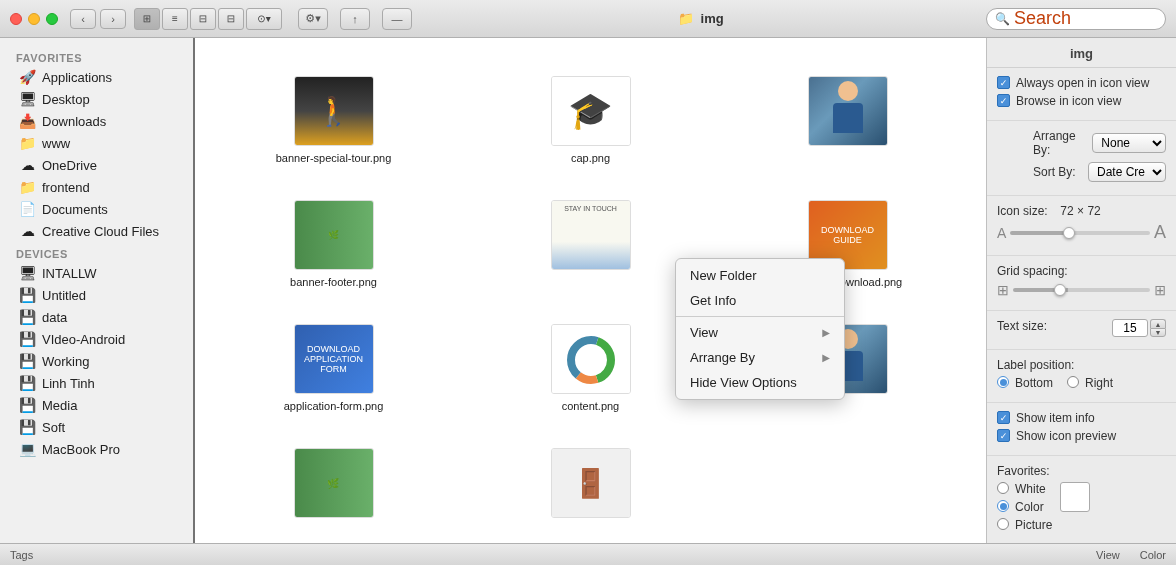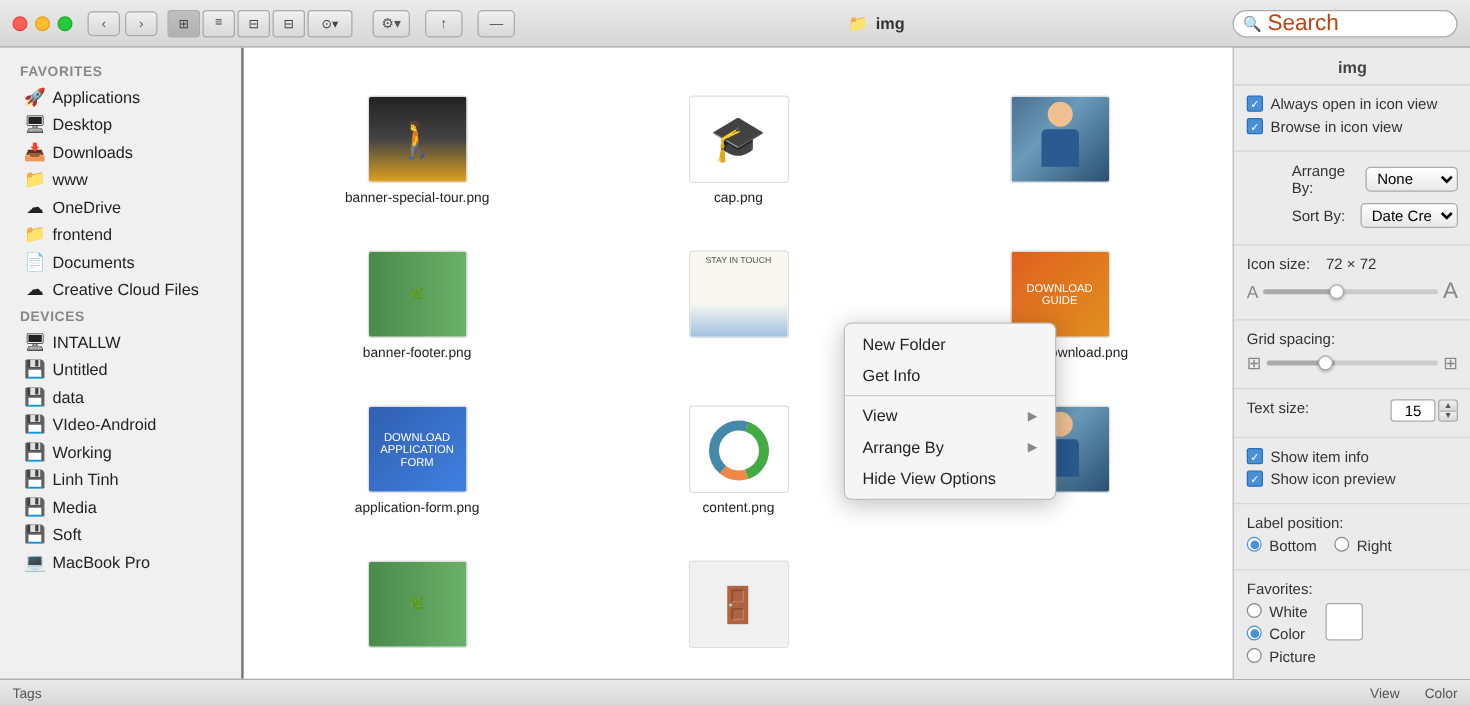--- a/index.html
+++ b/index.html
@@ -827,38 +827,38 @@
           <div class="stepper-arrows">
             <div class="stepper-arrow">▲</div>
             <div class="stepper-arrow">▼</div>
           </div>
         </div>
       </div>
     </div>
 
     <div class="panel-section">
       <div class="panel-row">
-        <div class="panel-checkbox checked"></div>
-        <span class="panel-label">Show item info</span>
-      </div>
-      <div class="panel-row">
-        <div class="panel-checkbox checked"></div>
-        <span class="panel-label">Show icon preview</span>
-      </div>
-    </div>
-
-    <div class="panel-section">
-      <div class="panel-row">
         <span class="panel-label">Label position:</span>
       </div>
       <div class="panel-row">
         <div class="panel-radio selected"></div>
         <span class="panel-label">Bottom</span>
         <div class="panel-radio" style="margin-left:8px;"></div>
         <span class="panel-label">Right</span>
+      </div>
+    </div>
+
+    <div class="panel-section">
+      <div class="panel-row">
+        <div class="panel-checkbox checked"></div>
+        <span class="panel-label">Show item info</span>
+      </div>
+      <div class="panel-row">
+        <div class="panel-checkbox checked"></div>
+        <span class="panel-label">Show icon preview</span>
       </div>
     </div>
 
     <div class="panel-section">
       <div class="panel-row">
         <span class="panel-label">Favorites:</span>
       </div>
       <div style="display:flex; align-items:flex-start; gap:8px;">
         <div>
           <div class="panel-row">

